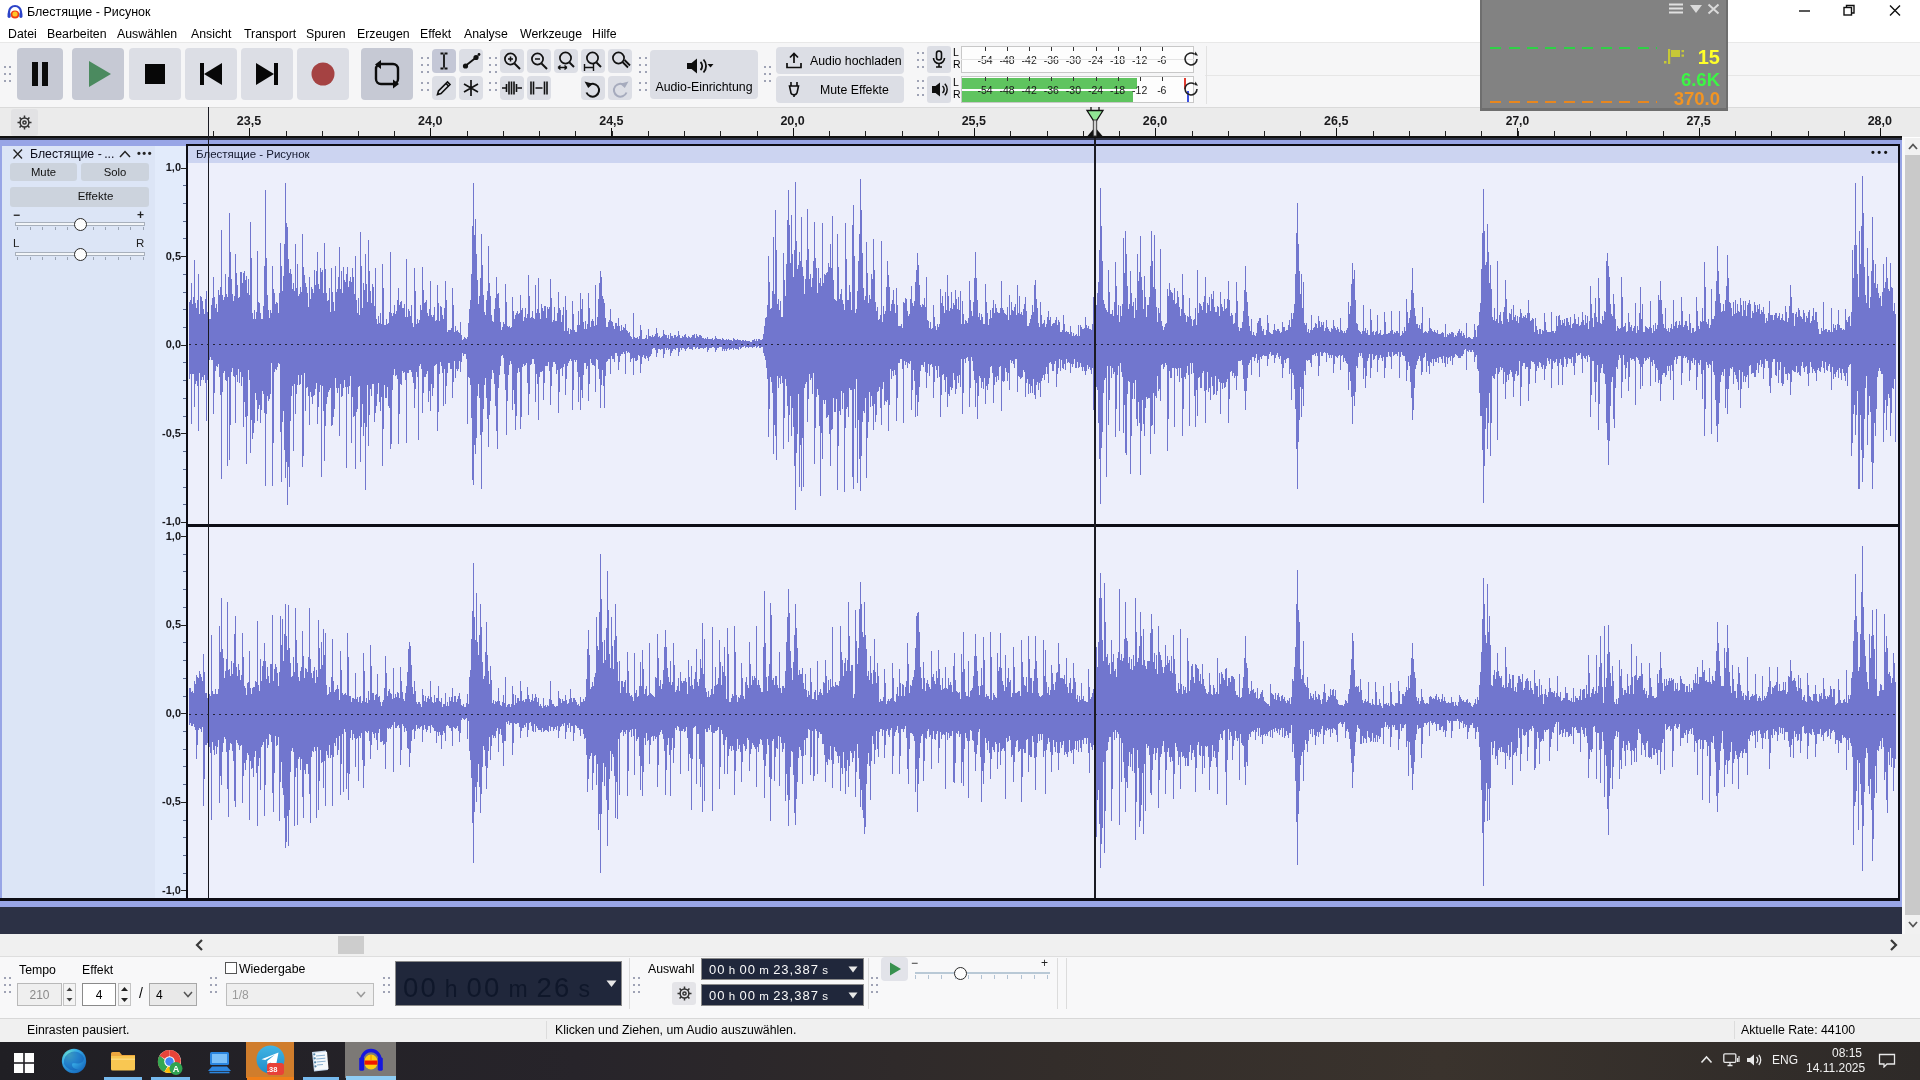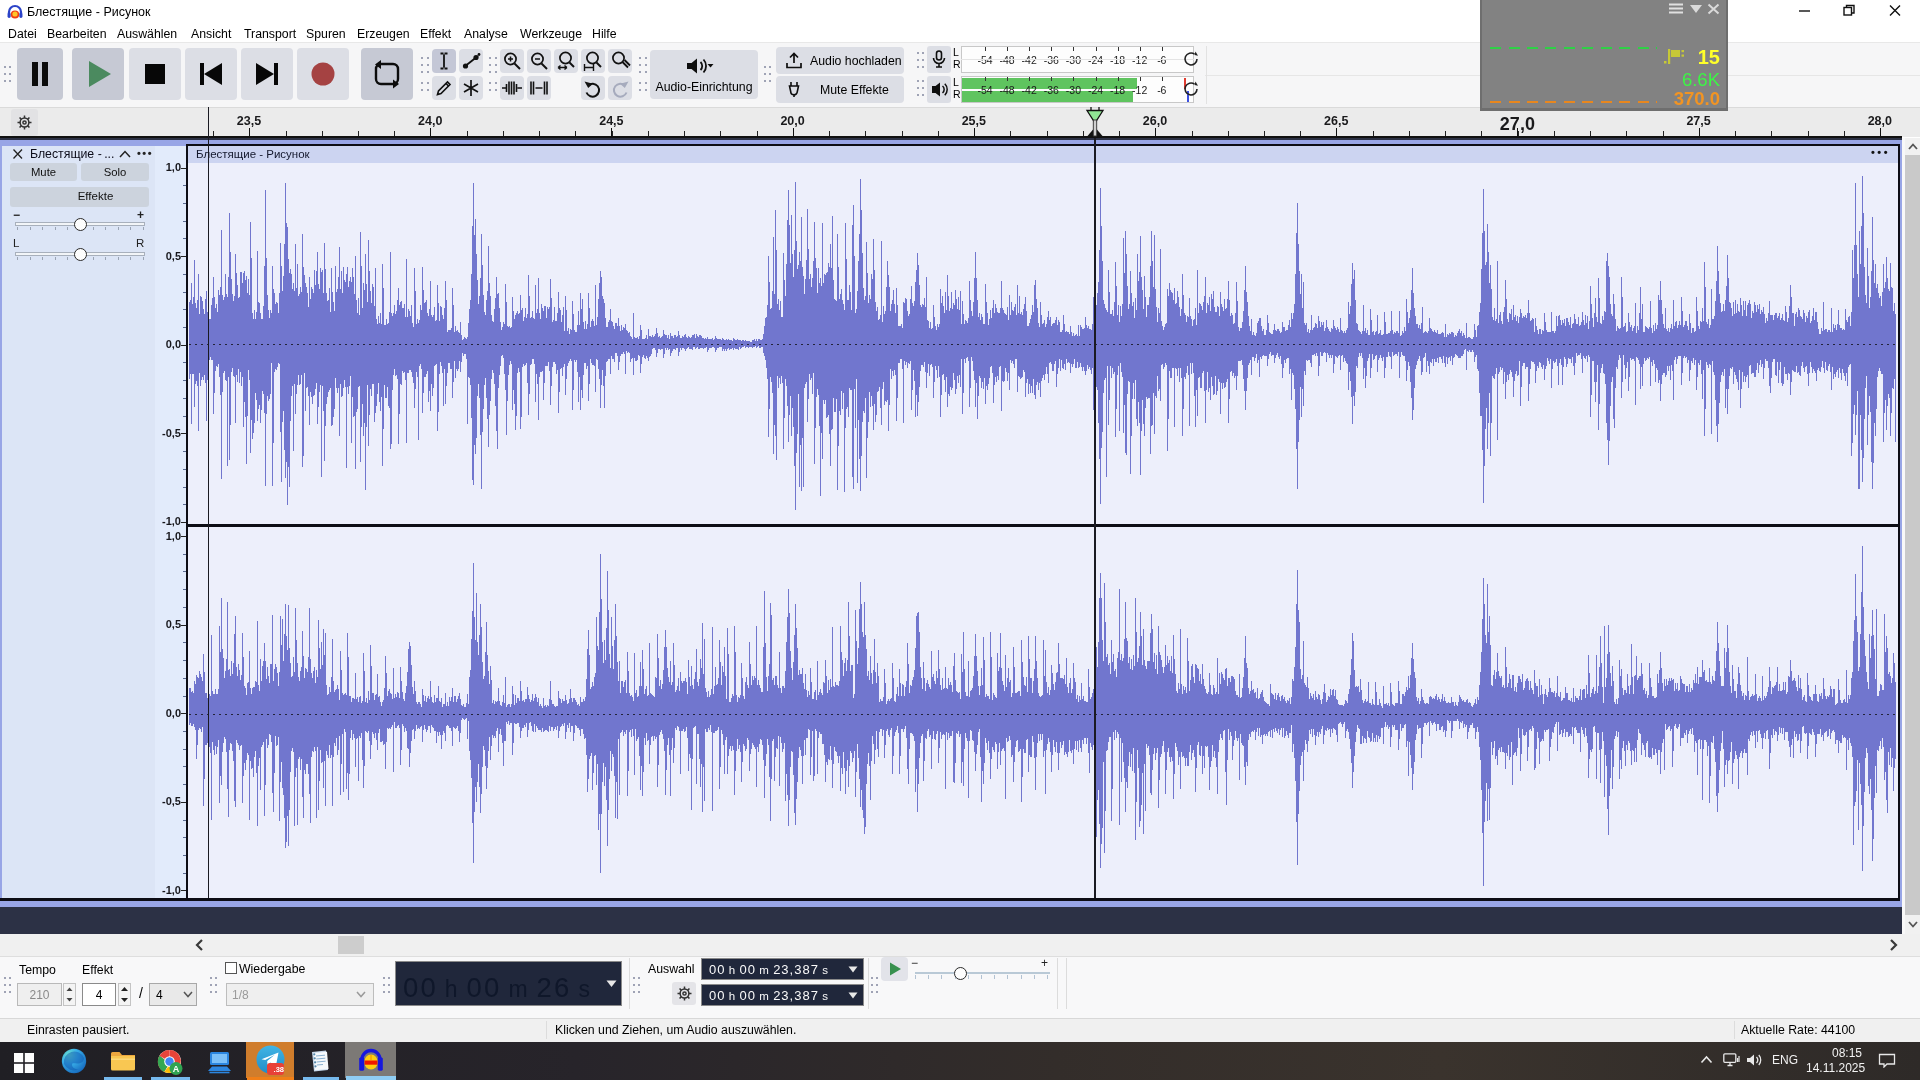--- a/index.html
+++ b/index.html
@@ -397,21 +397,21 @@
 <div class="tx" style="left:581.4px;top:114px;width:60px;text-align:center;font-size:12.5px;font-weight:700;color:#1a1a1c">24,5</div>
 <div class="a" style="left:792.6px;top:128px;width:1px;height:8px;background:#111"></div>
 <div class="tx" style="left:762.6px;top:114px;width:60px;text-align:center;font-size:12.5px;font-weight:700;color:#1a1a1c">20,0</div>
 <div class="a" style="left:973.8px;top:128px;width:1px;height:8px;background:#111"></div>
 <div class="tx" style="left:943.8px;top:114px;width:60px;text-align:center;font-size:12.5px;font-weight:700;color:#1a1a1c">25,5</div>
 <div class="a" style="left:1155.0px;top:128px;width:1px;height:8px;background:#111"></div>
 <div class="tx" style="left:1125.0px;top:114px;width:60px;text-align:center;font-size:12.5px;font-weight:700;color:#1a1a1c">26,0</div>
 <div class="a" style="left:1336.2px;top:128px;width:1px;height:8px;background:#111"></div>
 <div class="tx" style="left:1306.2px;top:114px;width:60px;text-align:center;font-size:12.5px;font-weight:700;color:#1a1a1c">26,5</div>
 <div class="a" style="left:1517.4px;top:128px;width:1px;height:8px;background:#111"></div>
-<div class="tx" style="left:1487.4px;top:114px;width:60px;text-align:center;font-size:18px;font-weight:700;color:#1a1a1c">27,0</div>
+<div class="tx" style="left:1487.4px;top:114px;width:60px;text-align:center;font-size:12px;font-weight:700;color:#1a1a1c">27,0</div>
 <div class="a" style="left:1698.6px;top:128px;width:1px;height:8px;background:#111"></div>
 <div class="tx" style="left:1668.6px;top:114px;width:60px;text-align:center;font-size:12.5px;font-weight:700;color:#1a1a1c">27,5</div>
 <div class="a" style="left:1879.8px;top:128px;width:1px;height:8px;background:#111"></div>
 <div class="tx" style="left:1849.8px;top:114px;width:60px;text-align:center;font-size:12.5px;font-weight:700;color:#1a1a1c">28,0</div>
 
 <svg class="a" style="left:1084px;top:107px" width="22" height="30" viewBox="0 0 22 30">
  <path d="M7 0 v3 M15 0 v3" stroke="#222" stroke-width="1.4"></path>
  <path d="M3 3.5 h16 L11.9 14.5 h-1.8 Z" fill="#90e494" stroke="#111" stroke-width="1.3"></path>
  <path d="M3.5 29 L9.5 22 v7 Z" fill="#111"></path>
     <path d="M18.5 29 L12.5 22 v7 Z" fill="#111"></path>
@@ -740,21 +740,21 @@
  <defs>
       <linearGradient id="tg" x1="0" y1="0" x2="0" y2="1">
         <stop offset="0%" stop-color="#41b5e5"></stop>
         <stop offset="100%" stop-color="#1f8cc8"></stop>
       </linearGradient>
     </defs>
  <circle cx="14.5" cy="14.5" r="14" fill="url(#tg)"></circle>
  <path d="M5.5 14.2 L22.5 7.5 19.8 21.5 14.2 17.6 11.5 20.3 11.2 15.9 18.8 9.8 9.2 15.1 Z" fill="#fff"></path>
 </svg>
 <div class="a" style="left:267px;top:1063px;width:17px;height:12px;background:#e84138;border-radius:3px"></div>
-<div class="tx" style="left:267px;top:1065px;width:17px;text-align:right;font-size:7.5px;font-weight:700;color:#fff">.38</div>
+<div class="tx" style="left:267px;top:1065px;width:17px;text-align:left;font-size:7.5px;font-weight:700;color:#fff">.38</div>
 <svg class="a" style="left:306px;top:1048px" width="28" height="28" viewBox="0 0 28 28">
  <path d="M6 4 L20 2.5 22 22 8 23.5 Z" fill="#c8d8ea"></path>
  <path d="M7.5 5 L21 3.8 22.5 21 9 22.2 Z" fill="#f6f9fc"></path>
  <g stroke="#8ab0d0" stroke-width="1">
       <path d="M10 8 L19 7.2 M10.3 11 L19.3 10.2 M10.6 14 L19.6 13.2 M10.9 17 L17 16.5"></path>
     </g>
  <g fill="#5588aa">
       <circle cx="8.3" cy="6.3" r="1.1"></circle>
       <circle cx="8.7" cy="10.3" r="1.1"></circle>
       <circle cx="9.1" cy="14.3" r="1.1"></circle>
@@ -811,14 +811,14 @@
 <svg class="a" style="left:1664px;top:49px" width="22" height="15" viewBox="0 0 22 15">
     <g fill="#c6c837">
       <rect x="4" y="0" width="2.2" height="15"></rect>
       <rect x="7" y="1" width="9" height="7"></rect>
       <rect x="17.5" y="1" width="2.5" height="2.2"></rect>
       <rect x="17.5" y="5.5" width="2.5" height="2.2"></rect>
       <rect x="0" y="12" width="2.5" height="2.5"></rect>
     </g>
   </svg>
 <div class="tx" style="left:1600px;top:46px;width:120px;text-align:right;font-size:20px;font-weight:700;color:#ffff2a">15</div>
-<div class="tx" style="left:1600px;top:69px;width:120px;text-align:right;font-size:18.5px;font-weight:400;color:#3cf545">6.6K</div>
+<div class="tx" style="left:1600px;top:69px;width:120px;text-align:right;font-size:18.5px;font-weight:700;color:#3cf545">6.6K</div>
 <div class="tx" style="left:1600px;top:88px;width:120px;text-align:right;font-size:18.5px;font-weight:700;color:#f29422">370.0</div>
 
 </body></html>

